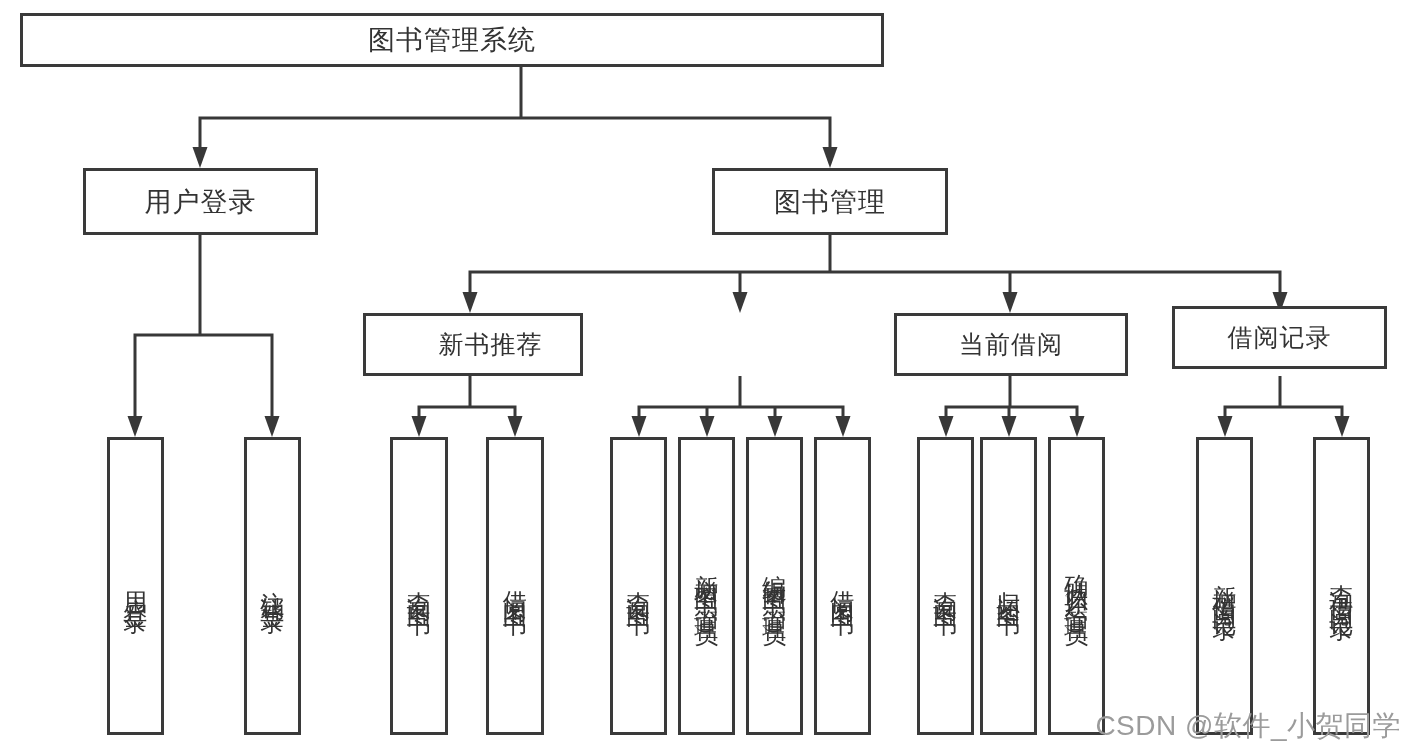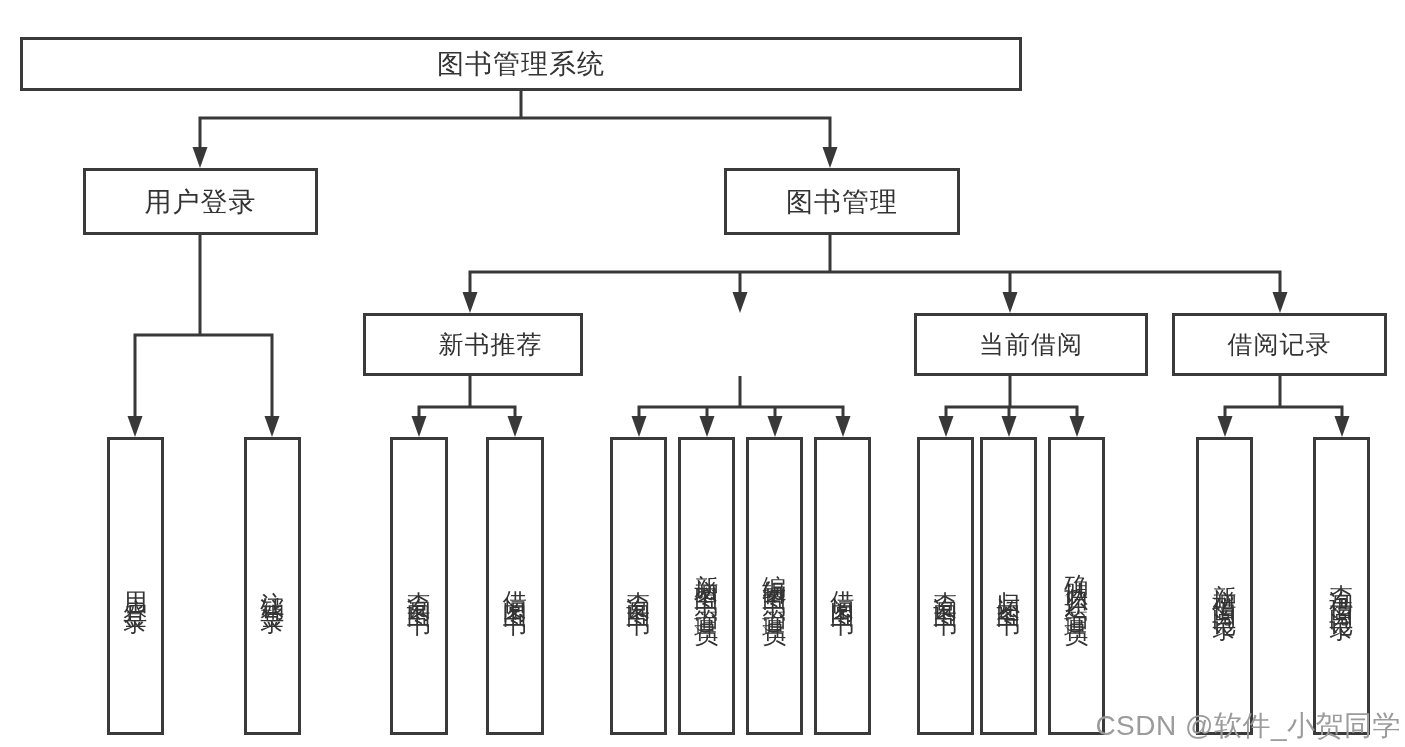--- a/index.html
+++ b/index.html
@@ -74,38 +74,38 @@
       <polygon points="1069.5,416 1084.5,416 1077,437"></polygon>
     </g>
 
     <g>
       <path d="M1280 376 L1280 407 M1225 419 L1225 407 L1342 407 L1342 419"></path>
       <polygon points="1217.5,416 1232.5,416 1225,437"></polygon>
       <polygon points="1334.5,416 1349.5,416 1342,437"></polygon>
     </g>
   </svg>
 
-  <div class="box" style="left:20px; top:13px; width:1002px; height:54px;margin-top:24px;">
+  <div class="box" style="left:20px; top:13px; width:864px; height:54px;">
     <span class="hlabel">图书管理系统</span>
   </div>
 
   <div class="box" style="left:83px; top:168px; width:235px; height:67px;">
     <span class="hlabel">用户登录</span>
   </div>
-  <div class="box" style="left:712px; top:168px; width:236px; height:67px;margin-left:12px;">
+  <div class="box" style="left:712px; top:168px; width:236px; height:67px;">
     <span class="hlabel">图书管理</span>
   </div>
 
   <div class="box l3" style="left:363px; top:313px; width:220px; height:63px;padding-left:35px;">
     <span class="hlabel">新书推荐</span>
   </div>
-  <div class="box l3" style="left:914px; top:313px; width:234px; height:63px;">
+  <div class="box l3" style="left:894px; top:313px; width:234px; height:63px;">
     <span class="hlabel">当前借阅</span>
   </div>
-  <div class="box l3" style="left:1172px; top:313px; width:215px; height:63px;">
+  <div class="box l3" style="left:1172px; top:306px; width:215px; height:63px;">
     <span class="hlabel">借阅记录</span>
   </div>
 
   <div class="box" style="left:107px; top:437px; width:57px; height:298px;">
     <span class="vtext">用户登录</span>
   </div>
   <div class="box" style="left:244px; top:437px; width:57px; height:298px;">
     <span class="vtext">注销登录</span>
   </div>
 

